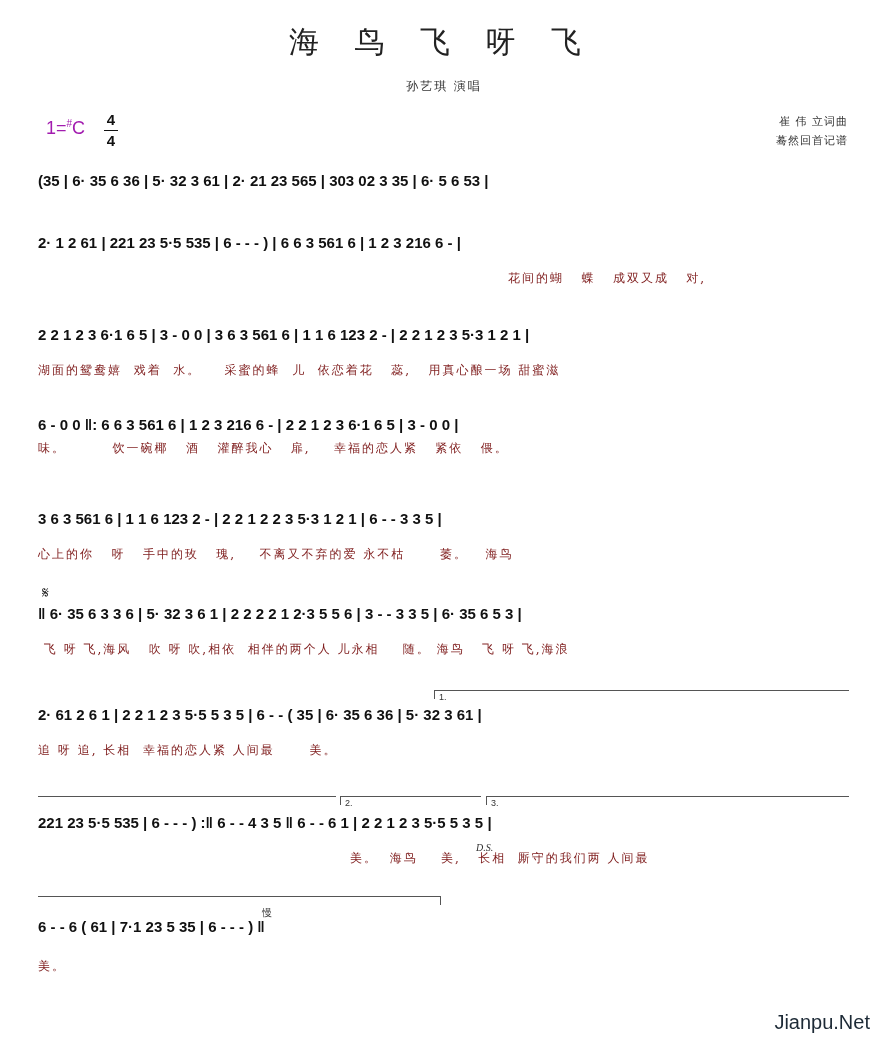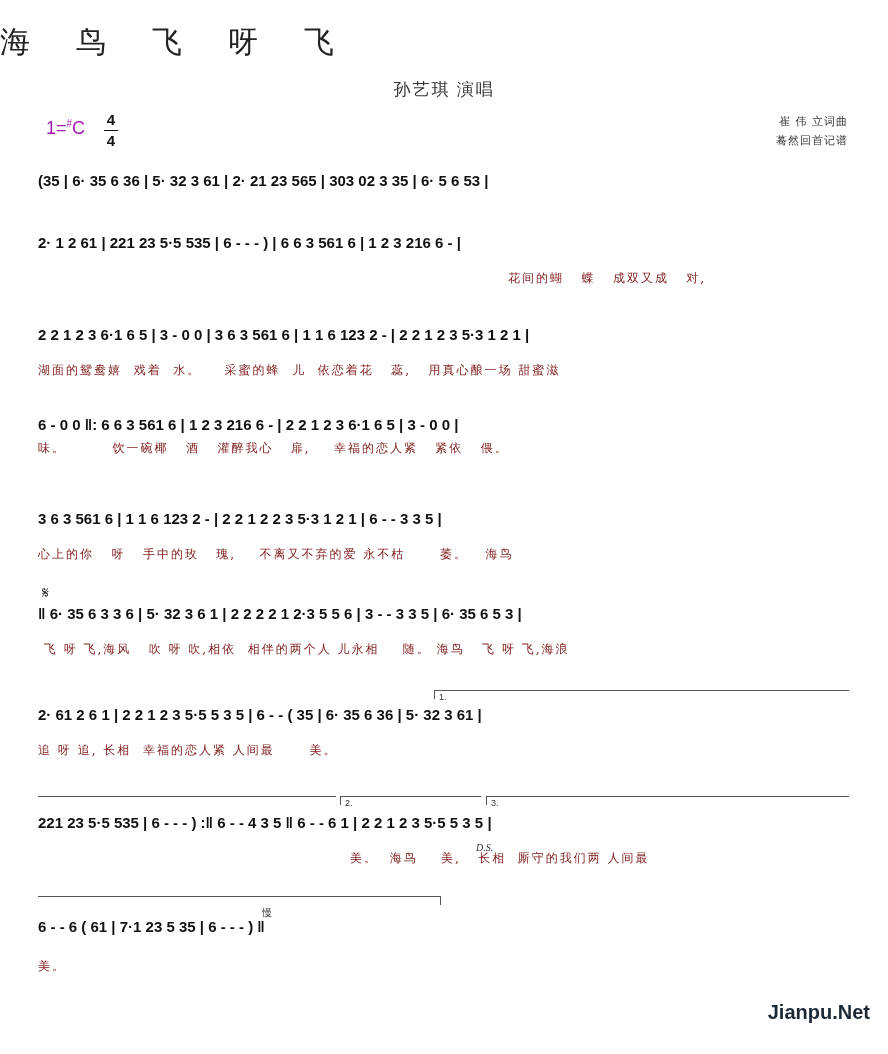--- a/index.html
+++ b/index.html
@@ -1,40 +1,40 @@
 <!DOCTYPE html>
 <html><head>
 <meta charset="utf-8">
 <style>
   html, body { margin:0; padding:0; background:#ffffff; }
   body { width:888px; height:1054px; position:relative; overflow:hidden;
          font-family:"DejaVu Sans", sans-serif; color:#111; }
-  .title { position:absolute; top:22px; left:0; width:884px; 
-           font-family:Liberation Mono, monospace; font-size:30px; letter-spacing:14px; color:#222; }
+  .title { position:absolute; top:22px; left:0; width:884px; text-align:center;
+           font-family:Liberation Serif, serif; font-size:30px; letter-spacing:14px; color:#222; }
   .subtitle { position:absolute; top:78px; left:0; width:888px; text-align:center;
-              font-family:Liberation Serif, serif; font-size:17px; color:#333; letter-spacing:2px; }
+              font-family:Liberation Sans, sans-serif; font-size:12px; color:#333; letter-spacing:2px; }
   .key { position:absolute; top:118px; left:46px; font-family:"Liberation Sans", sans-serif;
          font-size:18px; color:#a21caf; }
   .key sup { font-size:10px; }
   .timesig { position:absolute; top:110px; left:104px; width:14px; text-align:center;
              font-family:"Liberation Sans", sans-serif; font-size:15px; font-weight:bold; line-height:20px; }
   .timesig .bar { border-top:1px solid #111; }
   .credits { position:absolute; top:112px; right:40px; text-align:right;
              font-family:"DejaVu Serif", serif; font-size:11px; line-height:19px; color:#333; letter-spacing:1px; }
   .line { position:absolute; left:38px; width:820px; }
   .notes { position:absolute; left:0; top:0; white-space:nowrap;
            font-family:"Liberation Sans", sans-serif; font-weight:bold; font-size:15px; color:#111; }
   .lyrics { position:absolute; left:0; white-space:pre;
             font-family:"DejaVu Serif", serif; font-size:12px; color:#7f1d1d; letter-spacing:2px; }
   .volta { position:absolute; border-top:1px solid #555; border-left:1px solid #555; height:8px; }
   .volta span { position:absolute; top:1px; left:4px; font-size:9px; color:#333; font-family:"Liberation Sans", sans-serif; }
   .mark { position:absolute; font-size:10px; color:#333; font-family:"Liberation Serif", serif; font-style:italic; }
   .segno { position:absolute; font-size:16px; color:#222; }
-  .watermark { position:absolute; right:18px; bottom:30px; font-family:"Liberation Sans", sans-serif;
-               font-weight:bold; font-size:20px; color:#1d2a36; }
+  .watermark { position:absolute; right:18px; bottom:20px; font-family:"Liberation Sans", sans-serif;
+               font-weight:normal; font-size:20px; color:#1d2a36; }
 </style>
 </head>
 <body>
 
 <div class="title">海 鸟 飞 呀 飞</div>
 <div class="subtitle">孙艺琪 演唱</div>
 
 <div class="key">
   <span>1=</span><sup>#</sup><span>C</span>
 </div>

